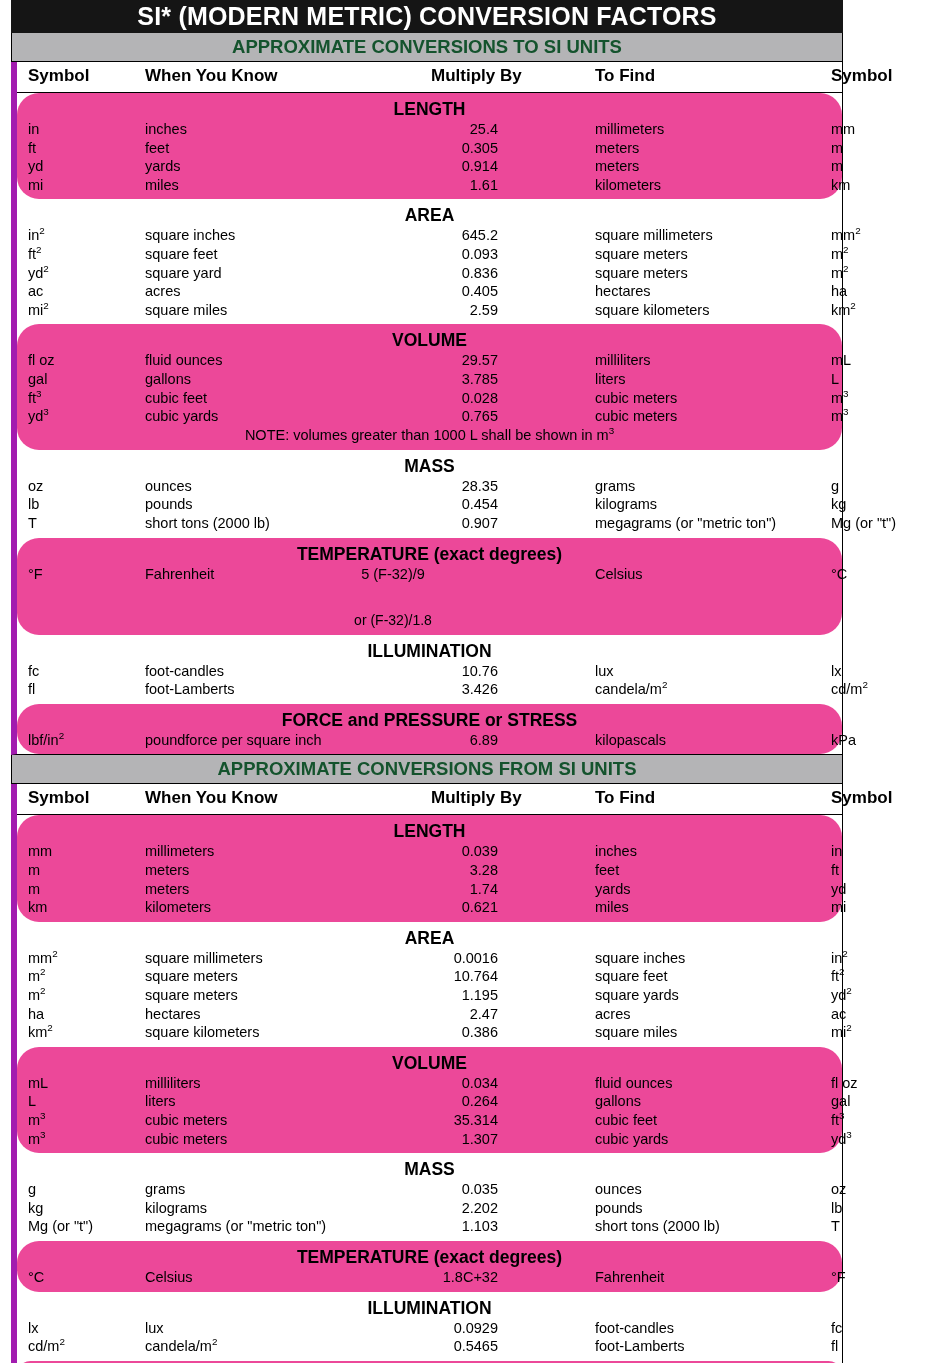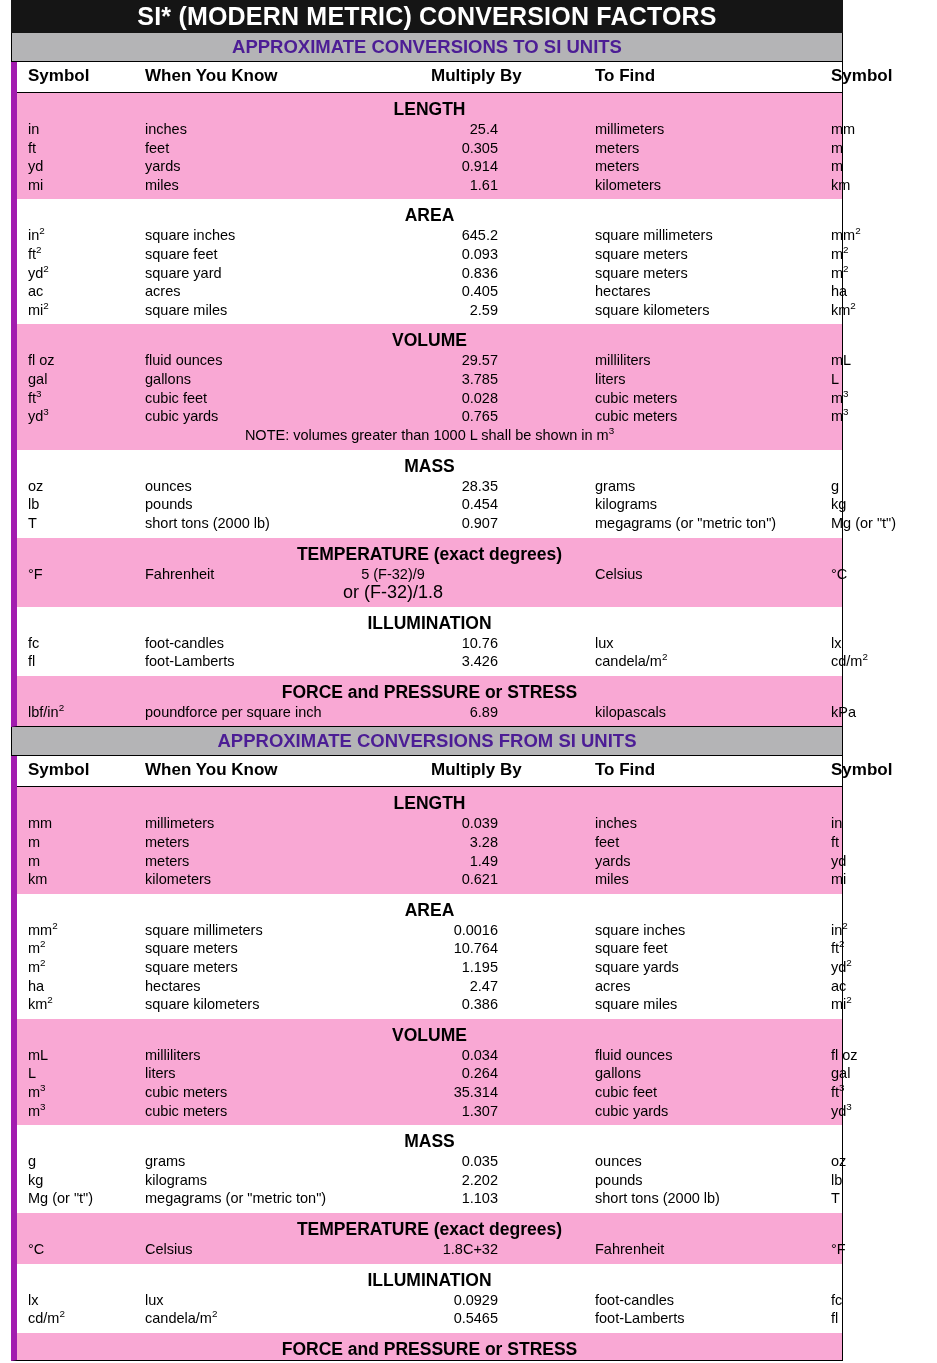--- a/index.html
+++ b/index.html
@@ -28,21 +28,21 @@
     color: #ffffff;
     font-size: 25px;
     font-weight: bold;
     text-align: center;
     line-height: 33px;
     height: 33px;
     letter-spacing: 0.2px;
   }
   .section-bar {
     background: #b4b4b6;
-    color: #4c1d95;
+    color: #14532d;
     font-size: 18.5px;
     font-weight: bold;
     text-align: center;
     line-height: 28px;
     height: 28px;
     border-left: 1px solid #000;
     border-right: 1px solid #000;
     border-bottom: 1px solid #000;
   }
 
@@ -69,21 +69,21 @@
 
   
   .c-sym1   { left: 11px; }
   .c-know   { left: 128px; }
   .c-mult   { left: 414px; }
   .c-find   { left: 578px; }
   .c-sym2   { left: 814px; }
 
   
   .group { position: relative; }
-  .group.shaded { background: #f9a8d4; }
+  .group.shaded { background: #ec4899; border-radius: 22px; }
   .group.plain  { background: #ffffff; }
 
   .grp-title {
     text-align: center;
     font-size: 17.5px;
     font-weight: bold;
     line-height: 21px;
     padding-top: 1px;
     white-space: nowrap;
   }
@@ -109,21 +109,22 @@
 
   .note-row {
     text-align: center;
     font-size: 14.5px;
     line-height: 19px;
     height: 19px;
   }
   .subline {
     position: relative;
     height: 18.6px;
-    font-size: 18px;
+    font-size: 14px;
+    margin-top: 28px;
   }
   .subline .cl { position: absolute; top: 0; line-height: 18.6px; white-space: nowrap; }
 
   sup { font-size: 0.68em; vertical-align: super; line-height: 0; }
 
   .pad-top { height: 5px; }
   .pad-bot { height: 5px; }
 </style>
 </head>
 <body>
@@ -344,21 +345,21 @@
           <div class="row">
             <span class="cl v-sym1">m</span>
             <span class="cl v-know">meters</span>
             <span class="cl v-mult">3.28</span>
             <span class="cl v-find">feet</span>
             <span class="cl v-sym2">ft</span>
           </div>
           <div class="row">
             <span class="cl v-sym1">m</span>
             <span class="cl v-know">meters</span>
-            <span class="cl v-mult">1.49</span>
+            <span class="cl v-mult">1.74</span>
             <span class="cl v-find">yards</span>
             <span class="cl v-sym2">yd</span>
           </div>
           <div class="row">
             <span class="cl v-sym1">km</span>
             <span class="cl v-know">kilometers</span>
             <span class="cl v-mult">0.621</span>
             <span class="cl v-find">miles</span>
             <span class="cl v-sym2">mi</span>
           </div>

